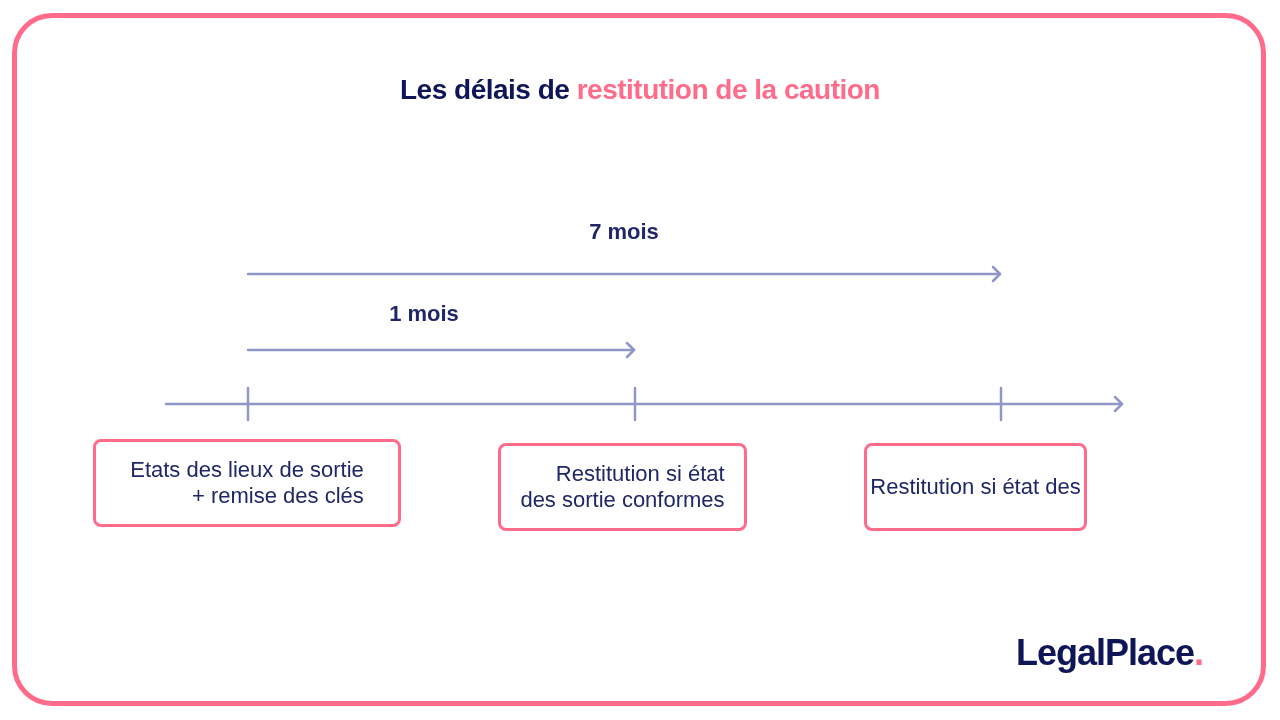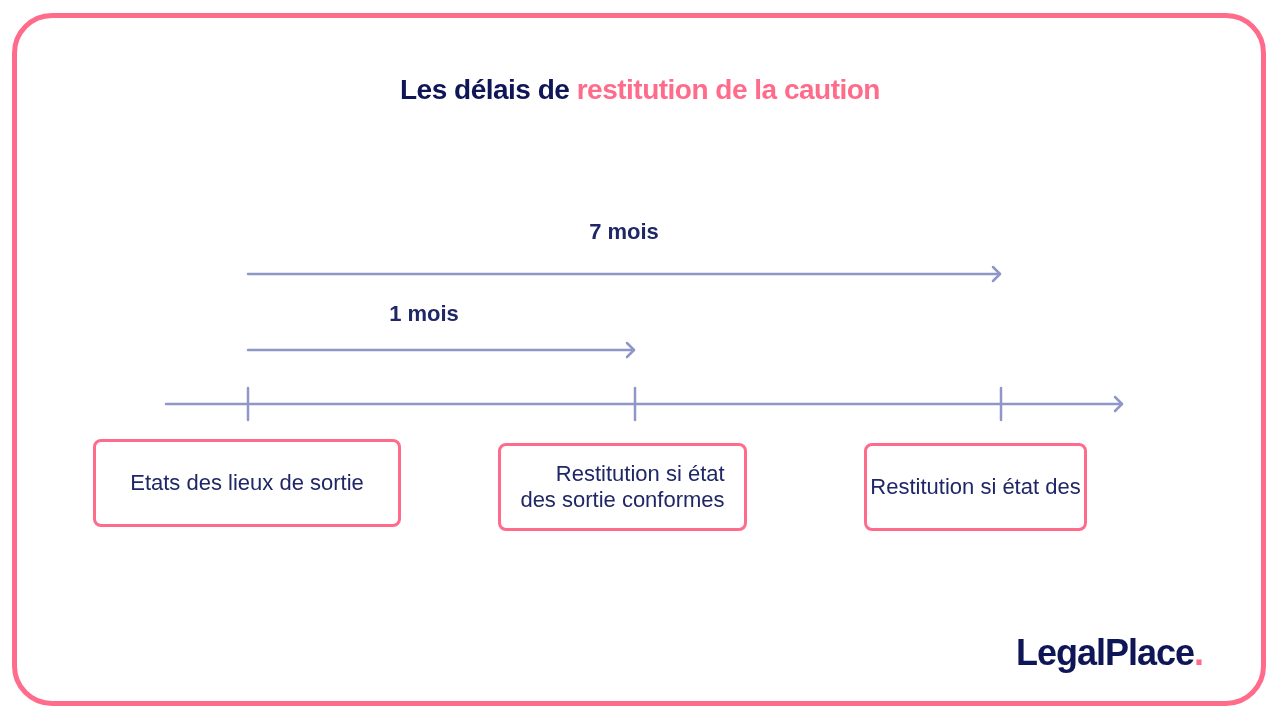--- a/index.html
+++ b/index.html
@@ -110,20 +110,21 @@
     <line x1="1001" y1="388" x2="1001" y2="420"></line>
   </g>
 </svg>
 
 <div class="dur-label" style="left:624px; top:219px;">7 mois</div>
 <div class="dur-label" style="left:424px; top:301px;">1 mois</div>
 
 <div class="box" style="left:93px; top:439px; width:308px; height:88px;">
   <div>
     <span class="line">Etats des lieux de sortie</span>
+    <span class="line">+ remise des clés</span>
   </div>
 </div>
 
 <div class="box" style="left:498px; top:443px; width:249px; height:88px;">
   <div>
     <span class="line">Restitution si état</span>
     <span class="line">des sortie conformes</span>
   </div>
 </div>
 

